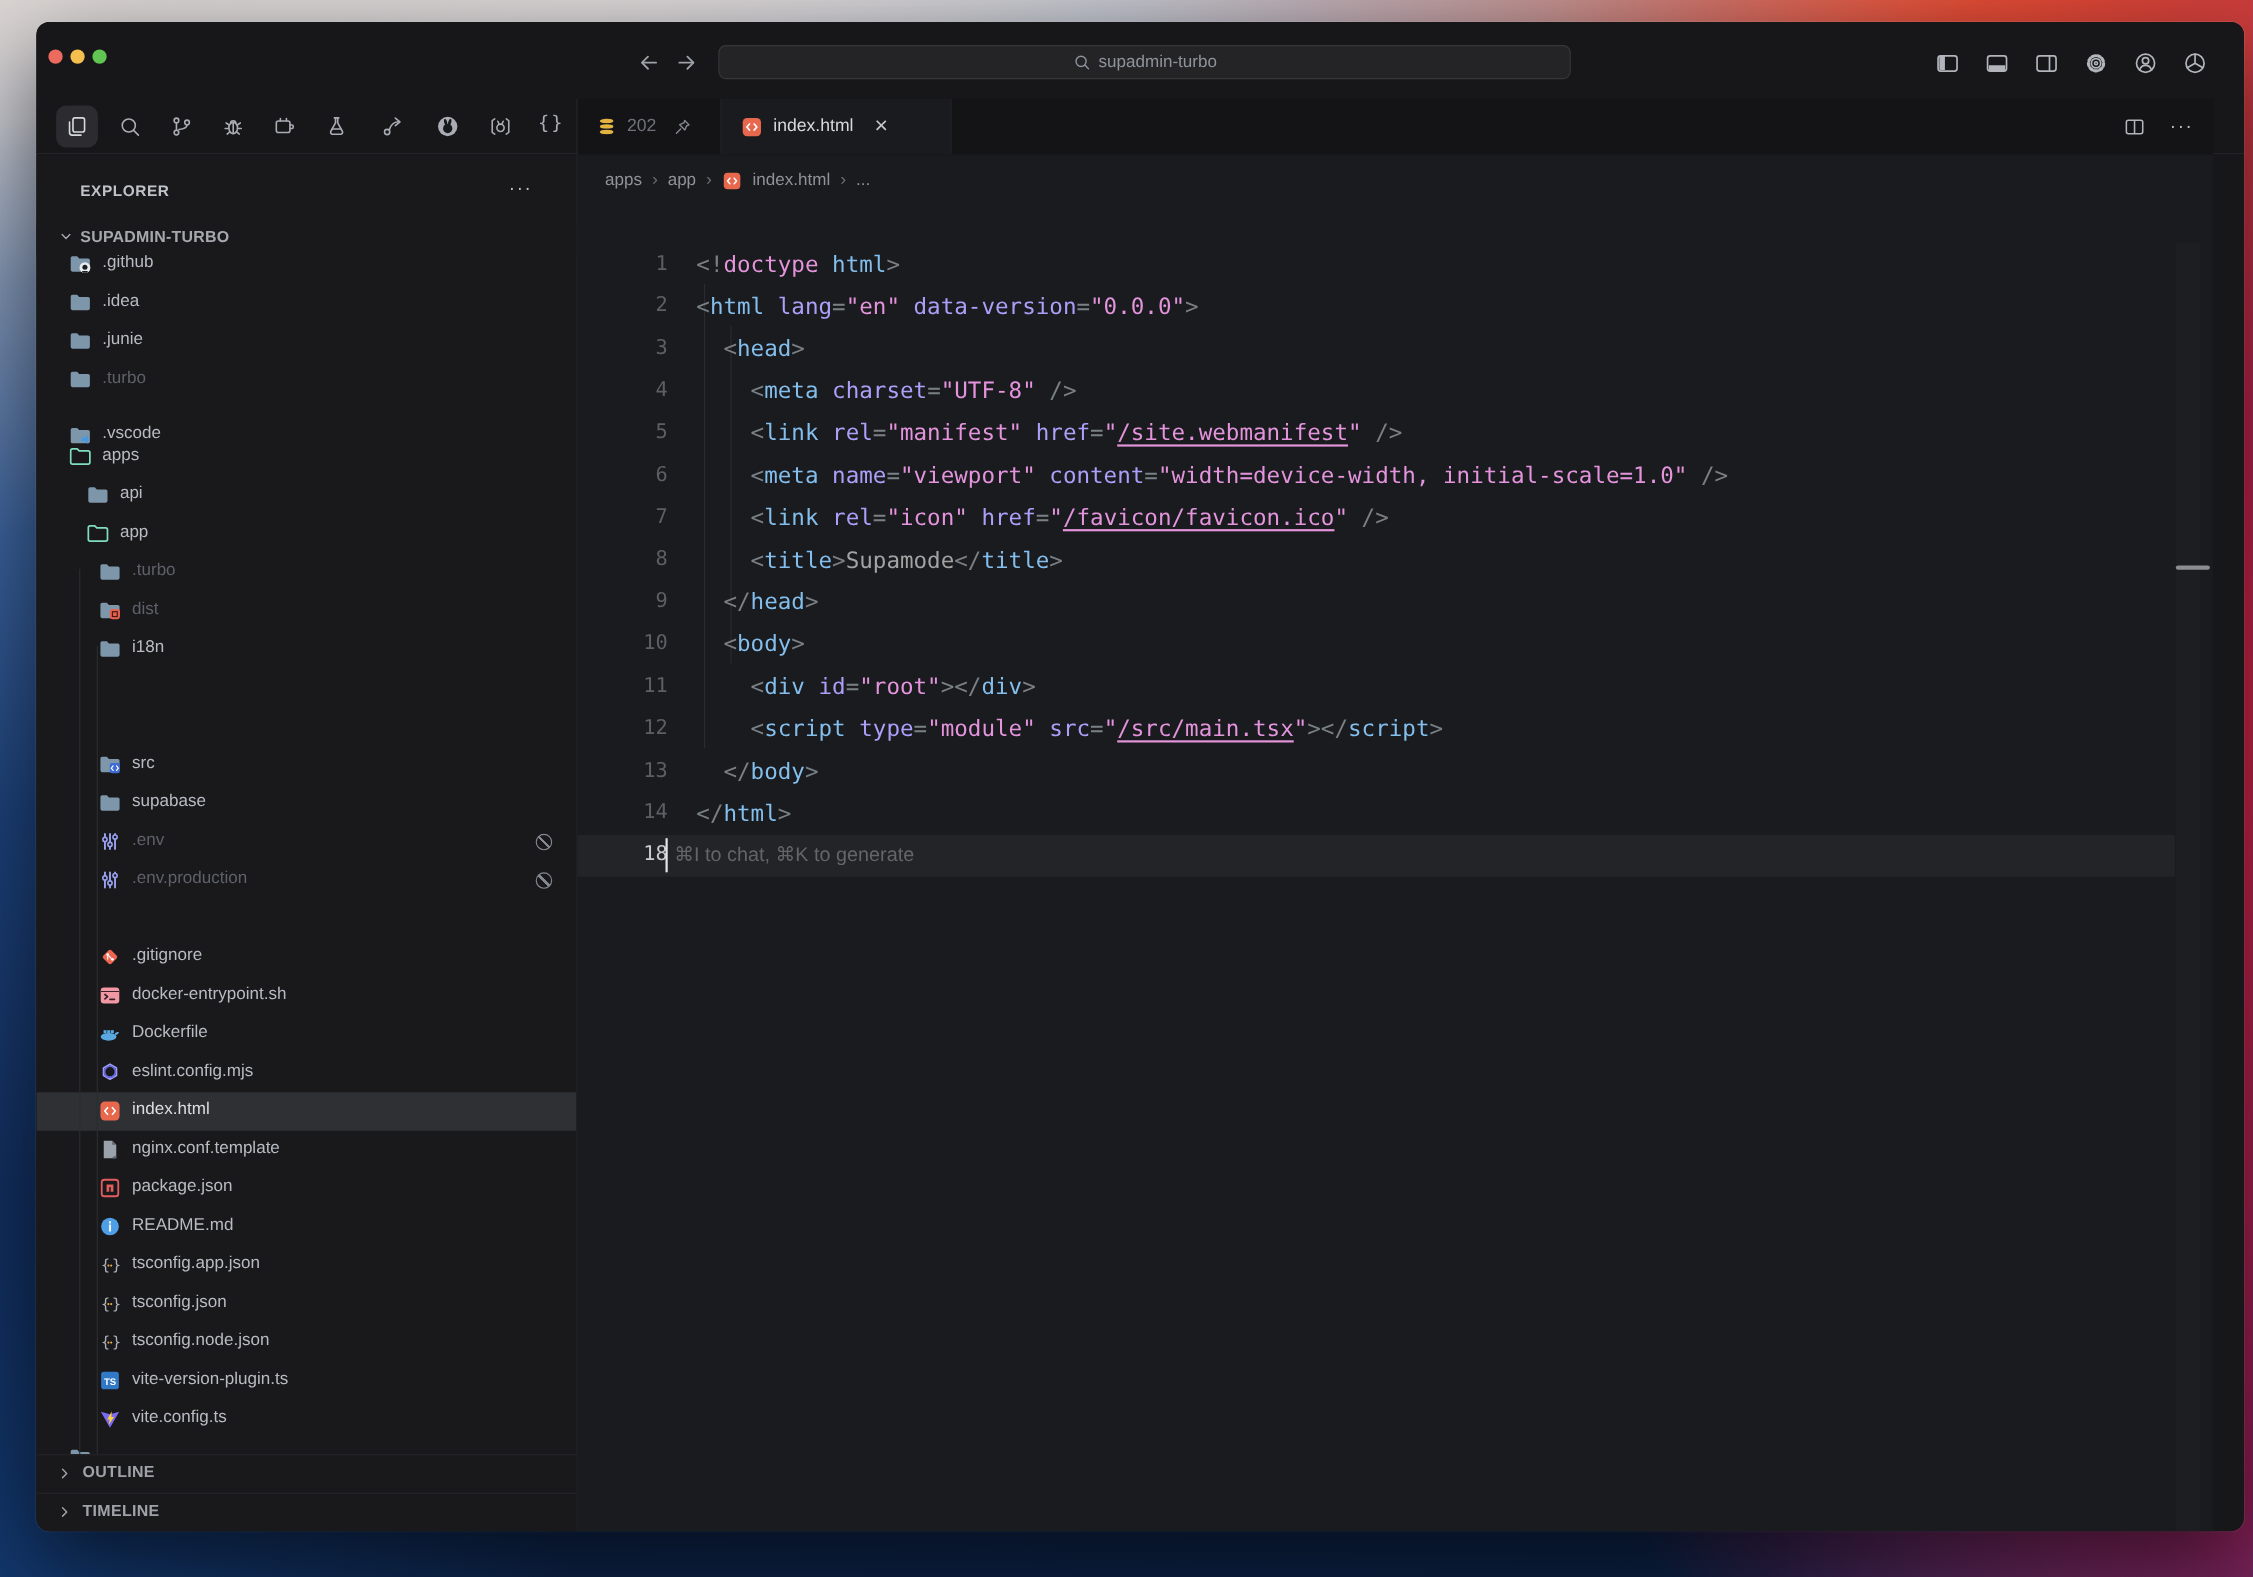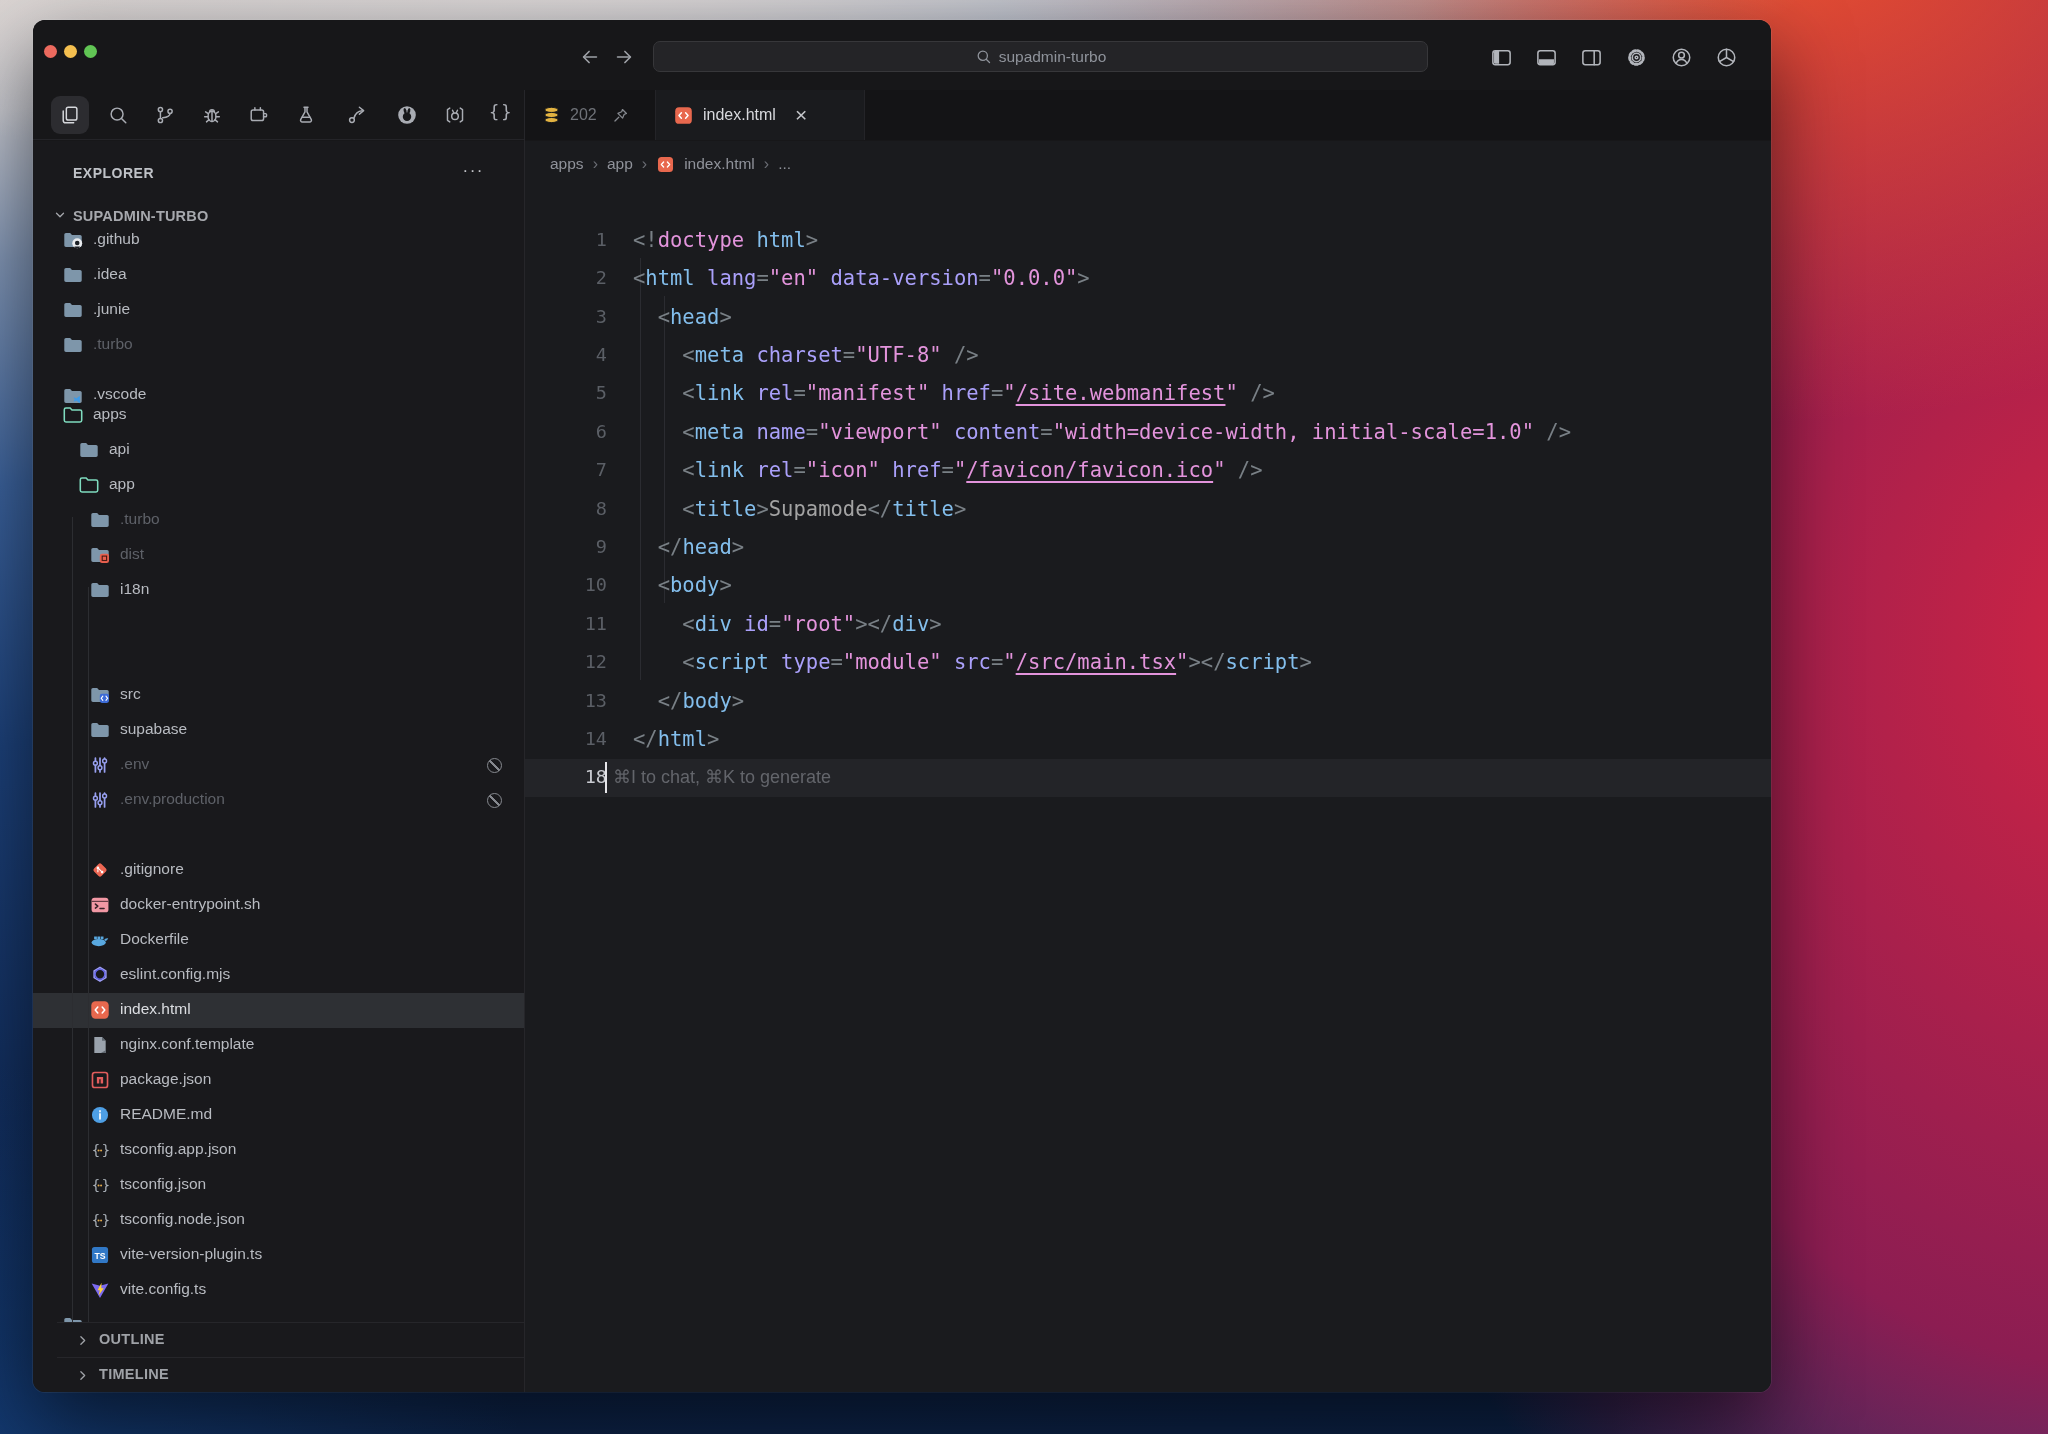--- a/index.html
+++ b/index.html
@@ -8,21 +8,21 @@
     font-family:"Liberation Sans", sans-serif;
     background:
       radial-gradient(2000px 320px at 30% -2%, rgba(224,218,216,.95), rgba(224,218,216,0) 60%),
       radial-gradient(1400px 900px at 86% -5%, rgba(244,84,43,.95), rgba(244,84,43,0) 55%),
       radial-gradient(1200px 1600px at 103% 45%, #cf2444 0%, #8c1d52 45%, rgba(140,29,82,0) 70%),
       radial-gradient(900px 700px at 105% 100%, #1d4a8f 0%, rgba(29,74,143,0) 60%),
       radial-gradient(1000px 800px at -5% 110%, #15417e 0%, rgba(18,58,117,0) 65%),
       linear-gradient(168deg, #d6d0ce 0%, #c2c4cc 6%, #7f93b2 14%, #3a6099 26%, #1c4078 40%, #112c5a 60%, #0d2348 80%, #0b1f40 100%);
   }
   .window{
-    position:absolute; left:33px; top:20px; width:1738px; height:1372px;
+    position:absolute; left:33px; top:20px; width:2007px; height:1372px;
     background:#171719; border-radius:12px; overflow:hidden;
     box-shadow:0 30px 80px rgba(0,0,0,.55), 0 0 0 1px rgba(255,255,255,.09);
     color:#b8bbc1;
   }
   
   .titlebar{ position:absolute; left:0; top:0; width:100%; height:70px; background:#171719; }
   .traffic{ position:absolute; top:24.5px; left:11px; display:flex; gap:7px; }
   .traffic span{ width:13px; height:13px; border-radius:50%; display:block; }
   .tl-red{background:#EC6A5E;} .tl-yellow{background:#F4BF4F;} .tl-green{background:#61C554;}
   .nav-arrows{ position:absolute; left:546px; top:26px; display:flex; gap:12px; color:#9fa2a8; }
@@ -65,21 +65,21 @@
   .tree-row .fname{ position:absolute; top:7px; font-size:15.5px; color:#b8bbc1; white-space:nowrap; }
   .tree-row.dim .fname{ color:#5e6168; }
   .tree-row.selected .fname{ color:#dcdee2; }
   .nobadge{ position:absolute; right:22px; top:10px; width:15px; height:15px; border:1.6px solid #85888e; border-radius:50%;
     background:linear-gradient(45deg, transparent 44%, #85888e 44%, #85888e 56%, transparent 56%); }
   .root-row{ position:absolute; left:0; top:62px; width:100%; height:29px; background:#19191c; z-index:5; }
   .root-label{ position:absolute; left:40px; top:5px; font-size:14.5px; font-weight:700; color:#a6a8ad; letter-spacing:.2px; }
   .root-chev{ position:absolute; left:20px; top:5px; width:14px; height:14px; color:#a6a8ad; }
   .guide{ position:absolute; width:1px; background:#2c2d31; z-index:1; }
   .sb-sections{ position:absolute; left:0; top:1181px; width:100%; z-index:6; }
-  .sb-section{ position:relative; height:35px; background:#19191c; border-top:1px solid #26262a;margin-left:24px; }
+  .sb-section{ position:relative; height:35px; background:#19191c; border-top:1px solid #26262a; }
   .sb-section .sec-label{ position:absolute; left:42px; top:8px; font-size:14.5px; font-weight:700; color:#9fa2a7; letter-spacing:.3px; }
   .sb-section .sec-chev{ position:absolute; left:19px; top:10px; width:13px; height:13px; color:#9fa2a7; }
   
   .editor{ position:absolute; left:492px; top:121px; width:1487px; height:1251px; background:#1a1b1e; }
   .breadcrumbs{ position:absolute; left:25px; top:10px; height:26px; display:flex; align-items:center; gap:9px; font-size:15.5px; color:#8f929a; }
   .breadcrumbs .sep{ color:#696c73; font-size:16px; }
   .breadcrumbs .fic{ width:19px; height:19px; }
   .code-area{ position:absolute; left:0; top:40px; width:100%; height:1211px; font-family:"DejaVu Sans Mono", monospace; font-size:20.5px; }
   .cur-line{ position:absolute; left:0; top:577.5px; width:1452px; height:38.4px; background:#232428; }
   .code-line{ position:absolute; left:0; width:100%; height:38.4px; line-height:38.4px; white-space:pre; }

